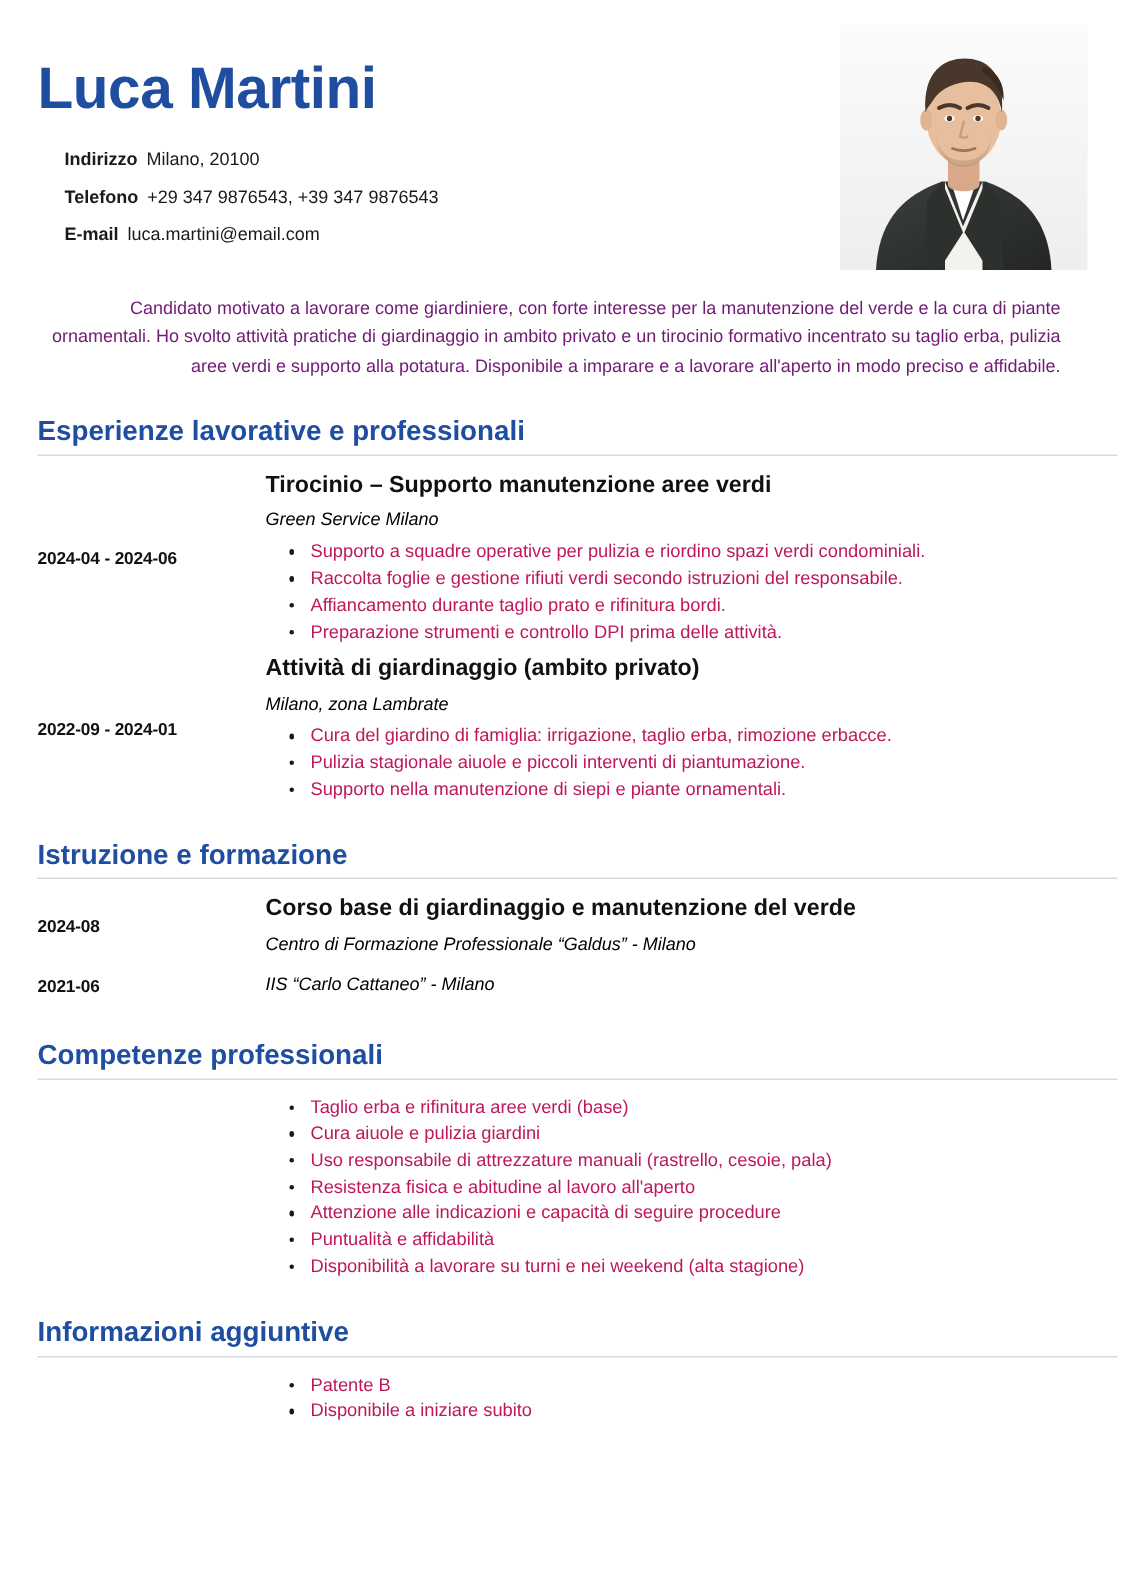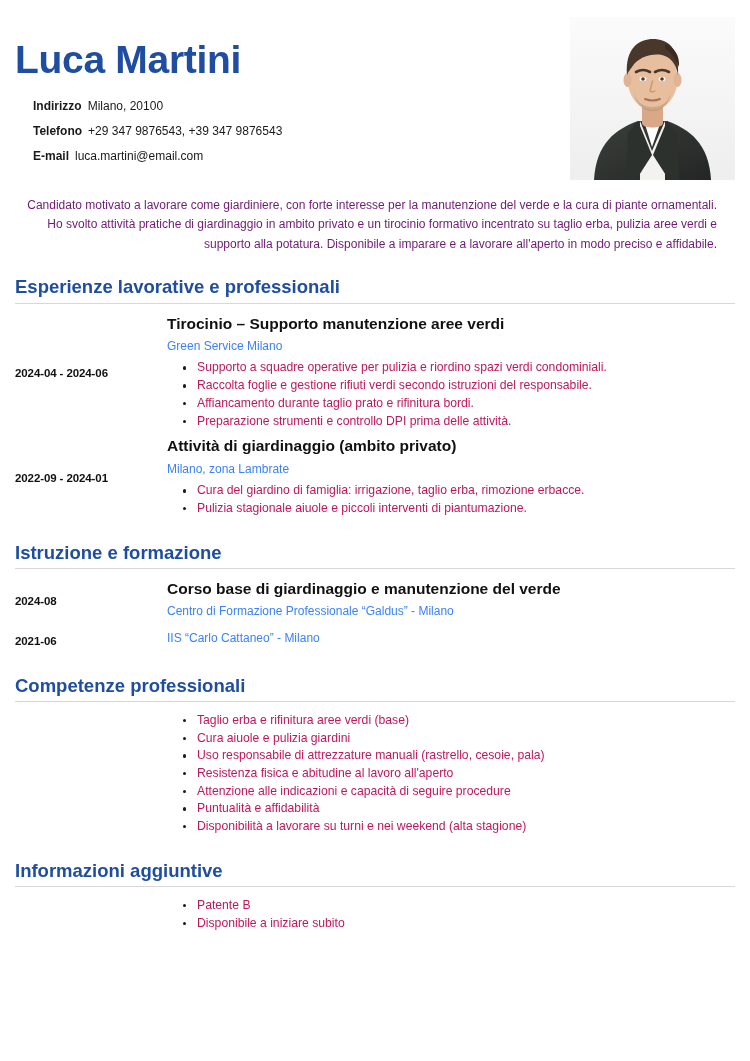--- a/index.html
+++ b/index.html
@@ -12,21 +12,21 @@
     height: 1061px;
     font-family: "Liberation Sans", sans-serif;
     color: #1a1a1a;
     -webkit-font-smoothing: antialiased;
   }
   .page {
     position: relative;
     width: 750px;
     height: 1061px;
     box-sizing: border-box;
-    padding: 0 15px;
+    padding: 0 25px;
     overflow: hidden;
   }
 
   
   .header {
     position: relative;
     height: 182px;
   }
   .name {
     position: absolute;
@@ -120,21 +120,22 @@
   }
   .entry-title {
     font-size: 15.5px;
     font-weight: bold;
     color: #111111;
     line-height: 1.25;
     margin: 0 0 6px 0;
   }
   .entry-org {
     font-size: 12px;
-    color: #3b82f6;
+    font-style: italic;
+    color: #000000;
     line-height: 1.3;
     margin: 0 0 5px 0;
   }
 
   ul.bullets {
     list-style: none;
     margin: 0 0 0 0;
     padding: 0 0 0 16px;
   }
   ul.bullets li {
@@ -262,20 +263,21 @@
     </div>
 
     <div class="entry" style="margin-top:6px;">
       <div class="entry-date">2022-09 - 2024-01</div>
       <div class="entry-body">
         <div class="entry-title">Attività di giardinaggio (ambito privato)</div>
         <div class="entry-org">Milano, zona Lambrate</div>
         <ul class="bullets">
           <li>Cura del giardino di famiglia: irrigazione, taglio erba, rimozione erbacce.</li>
           <li>Pulizia stagionale aiuole e piccoli interventi di piantumazione.</li>
+          <li>Supporto nella manutenzione di siepi e piante ornamentali.</li>
         </ul>
       </div>
     </div>
   </div>
 
   <div class="section" style="margin-top:24px;">
     <h2 class="section-title">Istruzione e formazione</h2>
     <div class="section-rule"></div>
 
     <div class="entry edu">

